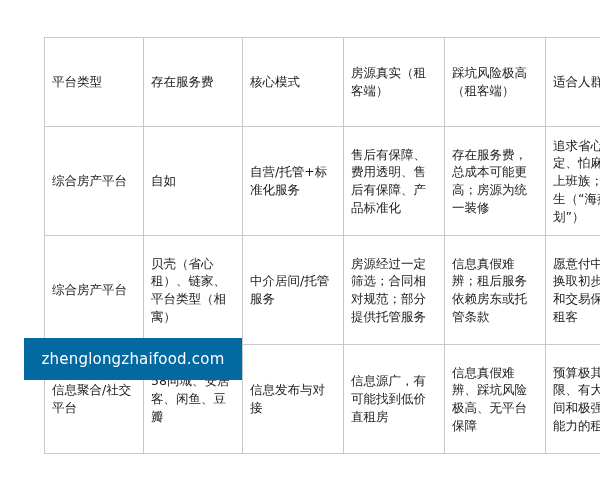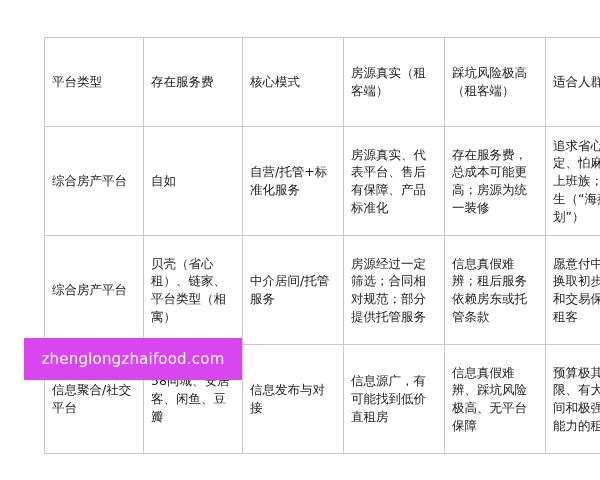--- a/index.html
+++ b/index.html
@@ -54,21 +54,21 @@
   .col4 { width: 86px; }
   .col5 { width: 86px; }
   .col6 { width: 86px; }
 
   .watermark-bar {
     position: absolute;
     left: 24px;
     bottom: 8px;
     width: 218px;
     height: 42px;
-    background: #d946ef;
+    background: #0369a1;
     display: flex;
     align-items: center;
     justify-content: center;
   }
   .watermark-bar .wm-text {
     color: #ffffff;
     font-size: 15px;
     letter-spacing: 0.2px;
     font-family: "DejaVu Sans", "Liberation Sans", sans-serif;
   }
@@ -87,21 +87,21 @@
         <th class="col4">房源真实（租客端）</th>
         <th class="col5">踩坑风险极高（租客端）</th>
         <th class="col6">适合人群</th>
       </tr>
     </thead>
     <tbody>
       <tr>
         <td class="col1">综合房产平台</td>
         <td class="col2">自如</td>
         <td class="col3">自营/托管+标准化服务</td>
-        <td class="col4">房源真实、代表平台、售后有保障、产品标准化</td>
+        <td class="col4">售后有保障、费用透明、售后有保障、产品标准化</td>
         <td class="col5">存在服务费，总成本可能更高；房源为统一装修</td>
         <td class="col6">追求省心、稳定、怕麻烦的上班族；毕业生（“海燕计划”）</td>
       </tr>
       <tr>
         <td class="col1">综合房产平台</td>
         <td class="col2">贝壳（省心租）、链家、平台类型（相寓）</td>
         <td class="col3">中介居间/托管服务</td>
         <td class="col4">房源经过一定筛选；合同相对规范；部分提供托管服务</td>
         <td class="col5">信息真假难辨；租后服务依赖房东或托管条款</td>
         <td class="col6">愿意付中介费换取初步筛选和交易保障的租客</td>

